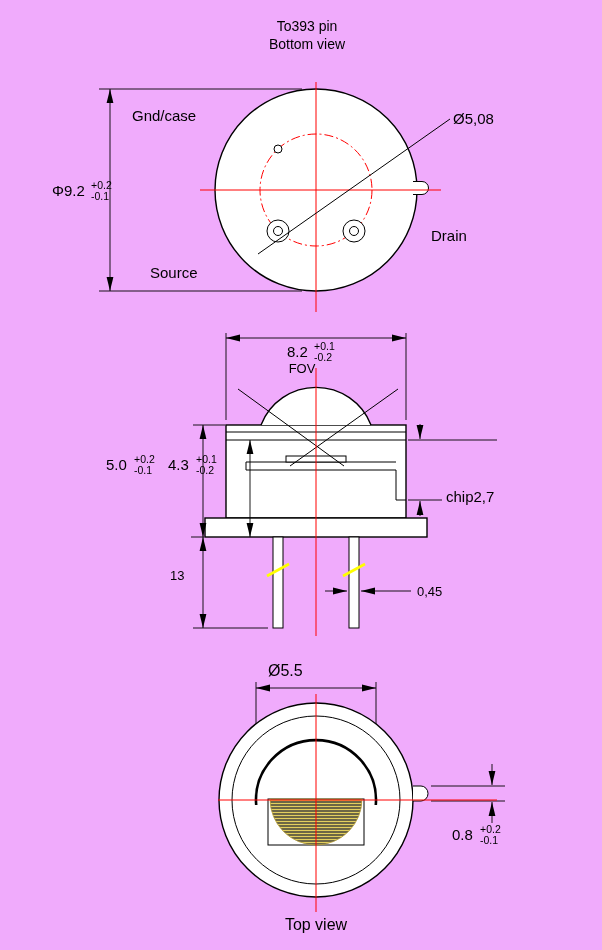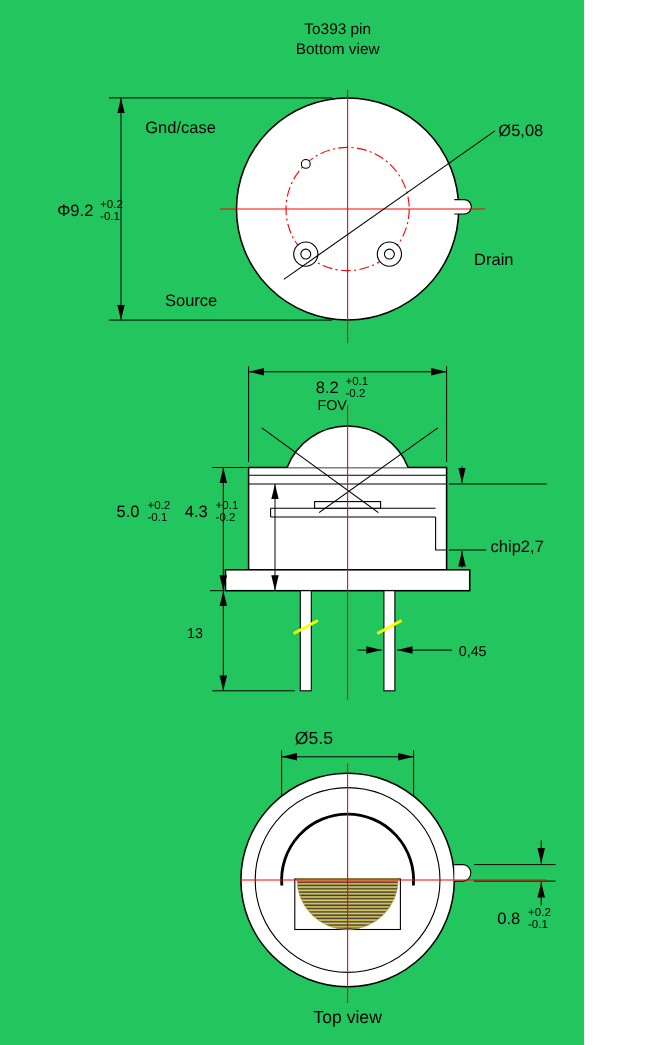--- a/index.html
+++ b/index.html
@@ -5,23 +5,23 @@
   html, body {
     margin: 0;
     padding: 0;
     background: #ffffff;
     width: 602px;
     height: 950px;
     font-family: "Liberation Sans", sans-serif;
   }
   .drawing-wrap {
     position: relative;
-    width: 531px;
+    width: 602px;
     height: 950px;
-    background: #22c55e;
+    background: #f0abfc;
     overflow: hidden;
   }
   svg { display: block; }
   svg text {
     font-family: "Liberation Sans", sans-serif;
     fill: #000000;
   }
   .t-title  { font-size: 14px; }
   .t-label  { font-size: 15px; }
   .t-dim    { font-size: 15px; }

